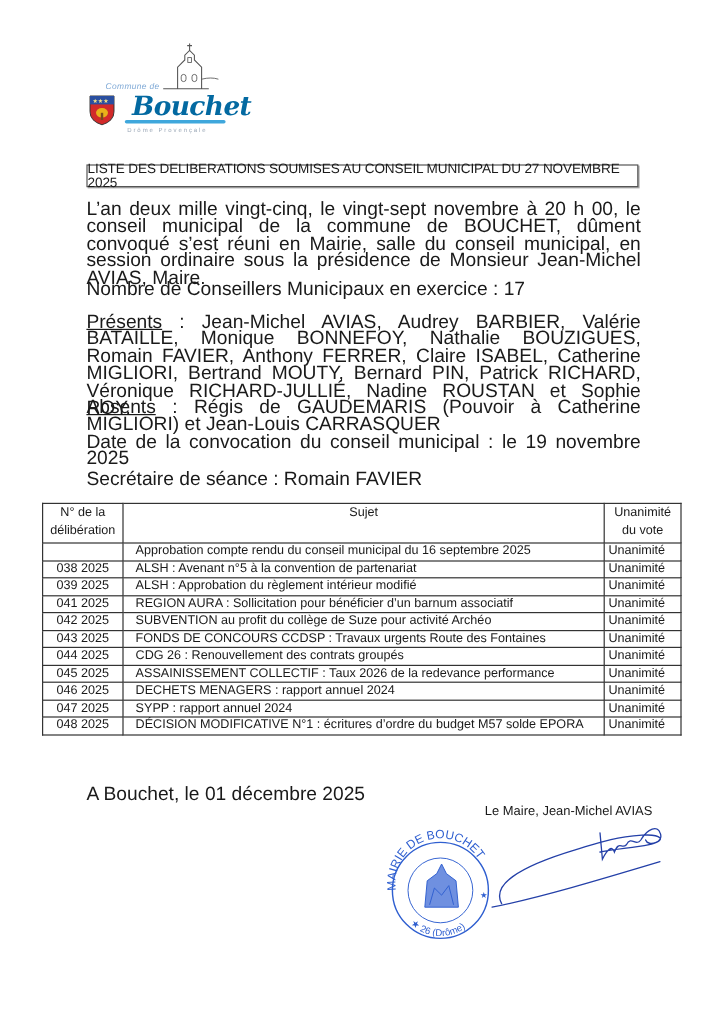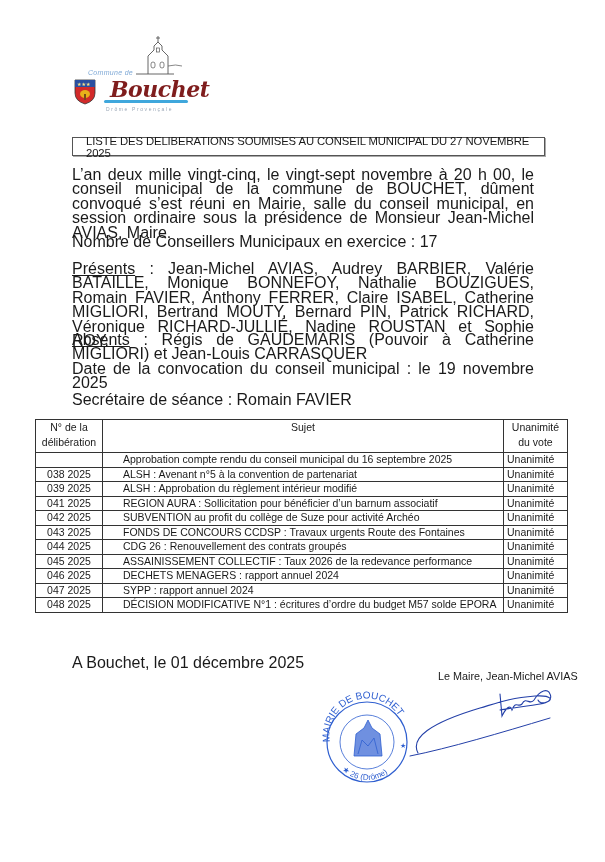--- a/index.html
+++ b/index.html
@@ -5,53 +5,53 @@
   html, body { margin: 0; padding: 0; background: #ffffff; }
   body { width: 605px; height: 862px; position: relative; overflow: hidden;
          font-family: "Liberation Sans", "DejaVu Sans", sans-serif; color: #1a1a1a; }
   .page { position: absolute; left: 0; top: 0; width: 605px; height: 862px; }
 
   
   .logo { position: absolute; left: 66px; top: 36px; width: 130px; height: 80px; }
   .logo .commune { position: absolute; left: 22px; top: 33px; font-size: 7px; color: #7fa9d6;
                    font-style: italic; letter-spacing: 0.3px; }
   .logo .town { position: absolute; left: 44px; top: 40px; font-family: "DejaVu Serif", serif;
-                font-style: italic; font-weight: bold; font-size: 22px; color: #7f1d1d; letter-spacing: -0.5px; }
+                font-style: italic; font-weight: bold; font-size: 22px; color: #0369a1; letter-spacing: -0.5px; }
   .logo .sub { position: absolute; left: 40px; top: 70px; font-size: 5px; color: #9aa7b6; letter-spacing: 1.6px; }
   .logo .wave { position: absolute; left: 38px; top: 64px; width: 84px; height: 3px; background: #3fa7dc; border-radius: 2px; }
   .logo .shield { position: absolute; left: 8px; top: 43px; width: 22px; height: 26px; }
   .logo .church { position: absolute; left: 68px; top: 0px; width: 50px; height: 40px; }
 
   
   .title-box { position: absolute; left: 72px; top: 137px; width: 458px; height: 17px;
-               border: 1px solid #555; box-shadow: 1px 1px 0 #aaa; display: flex; align-items: center; justify-content: center; padding-left: 13px; }
+               border: 1px solid #555; box-shadow: 1px 1px 0 #aaa; display: flex; align-items: center; justify-content: center; }
   .title-box span { font-size: 11.3px; font-weight: 500; letter-spacing: -0.1px; }
 
   .para { position: absolute; left: 72px; width: 462px; font-size: 16px; line-height: 14.4px; text-align: justify; }
   .para.intro { top: 168px; }
   .para.count { top: 235px; }
   .para.present { top: 262px; }
   .para.absent { top: 333px; }
   .para.convoc { top: 362px; }
   .para.secret { top: 393px; }
   .ul { text-decoration: underline; }
 
   
   table.delib { position: absolute; left: 35px; top: 419px; border-collapse: collapse; width: 533px;
                 font-size: 10.5px; }
   table.delib th, table.delib td { border: 1px solid #333; padding: 0 3px; height: 13.5px; line-height: 13.5px; }
   table.delib th { font-weight: normal; text-align: center; vertical-align: top; line-height: 15px; height: 32px; margin-top: 40px; }
   table.delib th.c-num { width: 60px; }
   table.delib th.c-res { width: 57px; }
   table.delib td.num { text-align: center; }
   table.delib td.res { }
-  table.delib td.subj { text-align: left; padding-left: 20px; }
+  table.delib td.subj { text-align: left; padding-left: 10px; }
 
   .place-date { position: absolute; left: 72px; top: 654px; font-size: 16px; }
-  .signer { position: absolute; left: 404px; top: 670px; font-size: 10.8px; margin-left: 34px; }
+  .signer { position: absolute; left: 404px; top: 670px; font-size: 10.8px; }
 
   .stamp { position: absolute; left: 312px; top: 690px; width: 110px; height: 96px; }
   .signature { position: absolute; left: 390px; top: 678px; width: 170px; height: 80px; }
 </style>
 </head>
 <body>
 
 <div class="page">
 
   <div class="logo">

